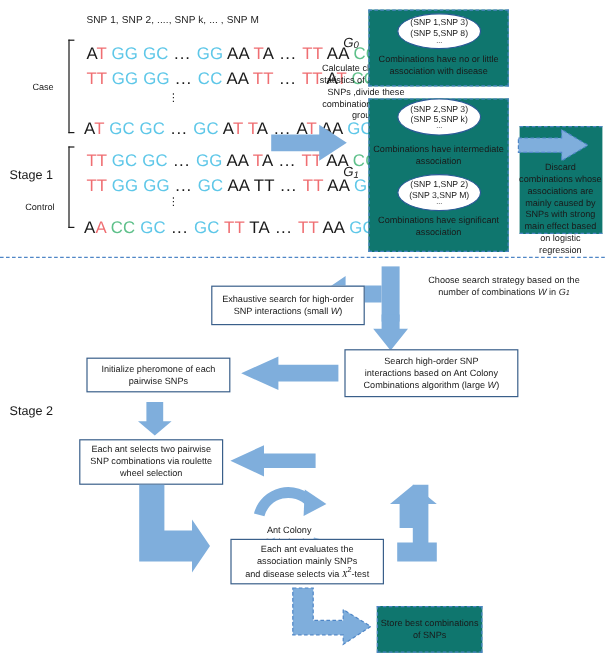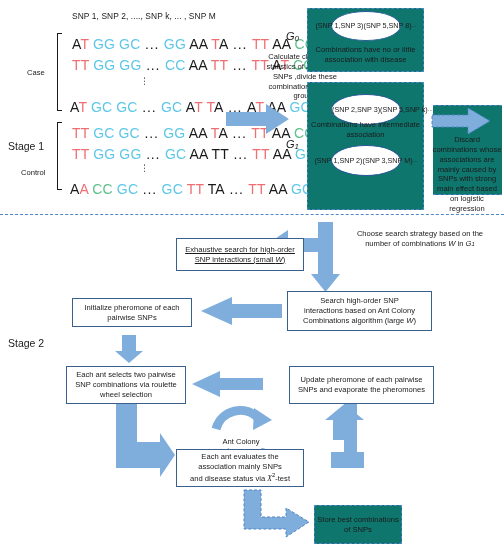--- a/index.html
+++ b/index.html
@@ -88,21 +88,21 @@
 
   .dashbox {
     border: 1.2px dashed #4f86c6;
     background: #0f766e;
   }
 
   .ellipse {
     border: 1.3px solid #2a5a96;
     border-radius: 50%;
     display: flex;
-    flex-direction: row;
+    flex-direction: column;
     align-items: center;
     justify-content: center;
     background: #ffffff;
   }
   .ellipse .etext {
     font-size: 7.2px;
     line-height: 1.28;
     text-align: center;
     color: #1a1a1a;
     white-space: nowrap;
@@ -172,32 +172,33 @@
     <div class="etext">(SNP 5,SNP 8)</div>
     <div class="edots">...</div>
   </div>
   <div class="abs caption" style="left:310px; top:45px; width:111px;">Combinations have no or little association with disease</div>
 
   <div class="abs dashbox" style="left:307px; top:82px; width:117px; height:128px;"></div>
   <div class="abs group-label" style="left:286px; top:138px;">
     <span>G</span><span class="sub">1</span>
   </div>
 
-  <div class="abs ellipse" style="left:331px; top:94px; width:70px; height:31px;justify-content:space-between;">
+  <div class="abs ellipse" style="left:331px; top:82px; width:70px; height:31px;">
     <div class="etext">(SNP 2,SNP 3)</div>
     <div class="etext">(SNP 5,SNP k)</div>
     <div class="edots">...</div>
   </div>
   <div class="abs caption" style="left:310px; top:120px; width:111px;">Combinations  have intermediate association</div>
 
   <div class="abs ellipse" style="left:331px; top:145px; width:70px; height:31px;">
     <div class="etext">(SNP 1,SNP 2)</div>
     <div class="etext">(SNP 3,SNP M)</div>
     <div class="edots">...</div>
   </div>
+  <div class="abs caption" style="left:310px; top:179px; width:111px;">Combinations have significant association</div>
 
   <div class="abs dashbox" style="left:433px; top:105px; width:69px; height:90px; border-left:none; border-right:none;"></div>
   <svg class="abs arrowsvg" style="left:432px; top:108px;" width="60" height="26">
     <polygon points="0,7 36,7 36,0 58,13 36,26 36,19 0,19" fill="#7FAEDC" stroke="#4F86C6" stroke-width="1" stroke-dasharray="3,2"></polygon>
   </svg>
   <div class="abs caption" style="left:432px; top:135px; width:70px;">Discard combinations whose associations are mainly caused by SNPs with strong main effect based on logistic regression</div>
 
   <div class="abs divider" style="left:0px; top:214px; width:504px;"></div>
 
   <div class="abs stage-label" style="left:8px; top:337px;">Stage 2</div>
@@ -209,21 +210,21 @@
 
   <svg class="abs arrowsvg" style="left:266px; top:222px;" width="120" height="72">
 
     <rect x="52" y="0" width="15" height="46" fill="#7FAEDC"></rect>
 
     <polygon points="52,16 22,16 22,8 0,23 22,38 22,30 52,30" fill="#7FAEDC"></polygon>
 
     <polygon points="52,40 52,52 45,52 59.5,70 74,52 67,52 67,40" fill="#7FAEDC"></polygon>
   </svg>
 
-  <div class="abs sbox" style="left:176px; top:238px; width:128px; height:33px;text-decoration:underline;">
+  <div class="abs sbox" style="left:176px; top:238px; width:128px; height:33px;">
     <div class="caption">
       <span>Exhaustive search for  high-order</span><br>
       <span>SNP interactions (small </span><span class="ital">W</span><span>)</span>
     </div>
   </div>
 
   <div class="abs sbox" style="left:287px; top:291px; width:145px; height:40px;">
     <div class="caption">
       <span>Search high-order  SNP</span><br>
       <span>interactions based on Ant Colony</span><br>
@@ -244,47 +245,44 @@
   </svg>
 
   <div class="abs sbox" style="left:66px; top:366px; width:120px; height:38px;">
     <div class="caption">Each ant selects  two pairwise SNP combinations via roulette wheel selection</div>
   </div>
 
   <svg class="abs arrowsvg" style="left:192px; top:371px;" width="72" height="26">
     <polygon points="71,7 28,7 28,0 0,13 28,26 28,19 71,19" fill="#7FAEDC"></polygon>
   </svg>
 
-  <div class="abs sbox" style="left:289px; top:366px; width:145px; height:38px;">
-    <div class="caption">Update pheromone of each pairwise SNPs and evaporate the pheromones</div>
-  </div>
 
   <svg class="abs arrowsvg" style="left:204px; top:403px;" width="74" height="72">
     <g fill="none" stroke="#7FAEDC" stroke-width="9" stroke-linecap="butt">
       <path d="M 12,26 A 25,25 0 0 1 55,16"></path>
       <path d="M 62,46 A 25,25 0 0 1 19,56"></path>
     </g>
     <polygon points="50,5 68,17 49,27" fill="#7FAEDC"></polygon>
     <polygon points="24,67 6,55 25,45" fill="#7FAEDC"></polygon>
   </svg>
   <div class="abs caption" style="left:211px; top:437px; width:60px;">
     <span>Ant Colony</span><br>
     <span>Optimization</span><br>
     <span>cycle</span>
   </div>
 
   <svg class="abs arrowsvg" style="left:108px; top:404px;" width="68" height="78">
     <polygon points="8,0 29,0 29,47 29,38 52,38 52,29 67,51 52,73 52,64 8,64" fill="#7FAEDC"></polygon>
   </svg>
 
-  <div class="abs sbox" style="left:176px; top:449px; width:128px; height:38px;">
+  <div class="abs sbox" style="left:192px; top:449px; width:128px; height:38px;">
     <div class="caption">
       <span>Each ant evaluates the</span><br>
       <span>association mainly SNPs</span><br>
-      <span>and disease status via </span><span class="ital" style="font-family:'Liberation Serif',serif;">X</span><span class="subsup">2</span><span>-test</span>
+      <span>and disease selects via </span><span class="ital" style="font-family:'Liberation Serif',serif;">X</span><span class="subsup">2</span><span>-test</span>
     </div>
   </div>
 
   <svg class="abs arrowsvg" style="left:318px; top:404px;" width="46" height="78">
     <polygon points="26,0 39,0 39,48 46,48 46,64 13,64 13,48 26,48" fill="#7FAEDC"></polygon>
     <polygon points="15,20 38,20 38,0 46,0 26.5,-16 7,0 15,0" fill="#7FAEDC" transform="translate(0,16)"></polygon>
   </svg>
 
   <svg class="abs arrowsvg" style="left:239px; top:490px;" width="78" height="50">
     <polygon points="5,0 22,0 22,27 47,27 47,18 70,32 47,47 47,39 5,39" fill="#7FAEDC" stroke="#4F86C6" stroke-width="1" stroke-dasharray="3,2"></polygon>

